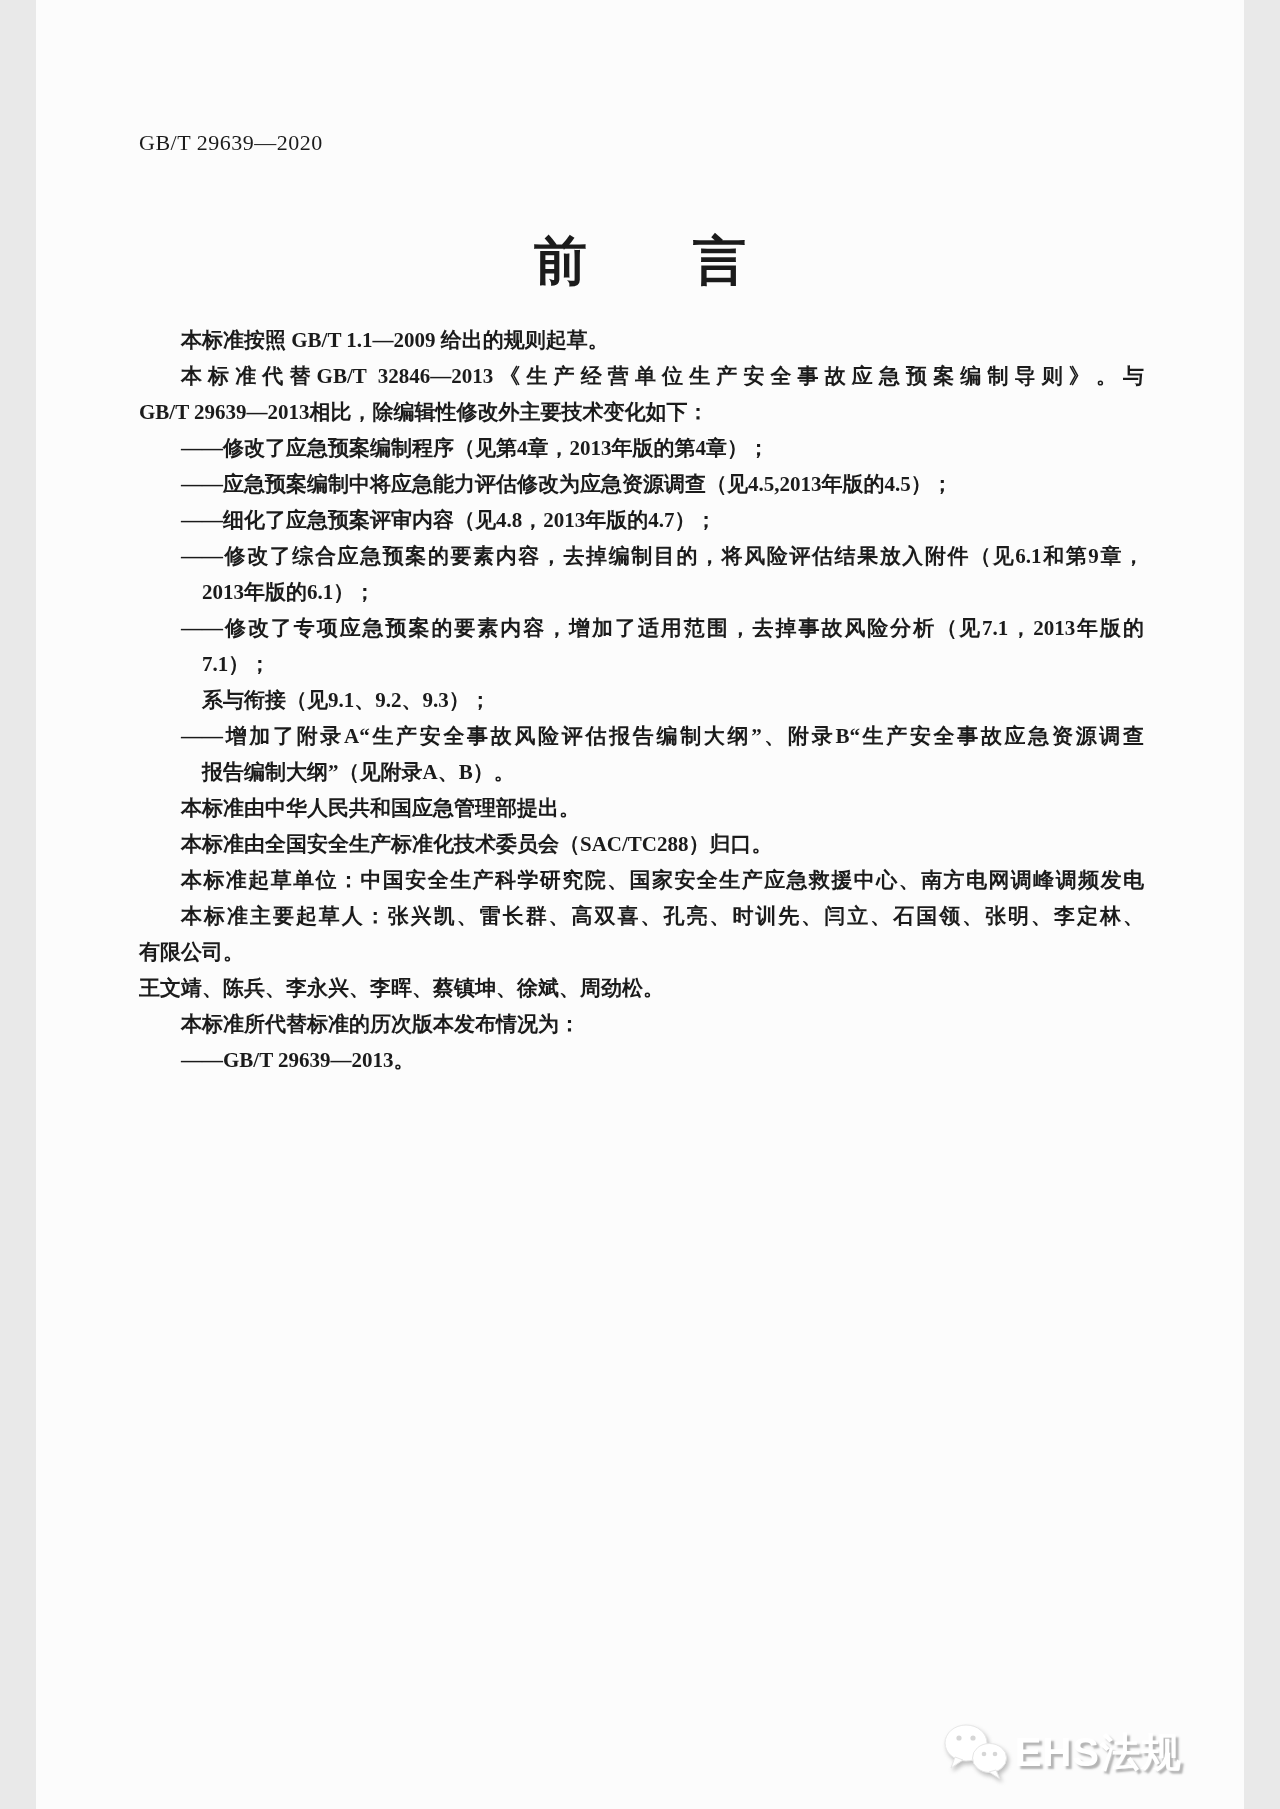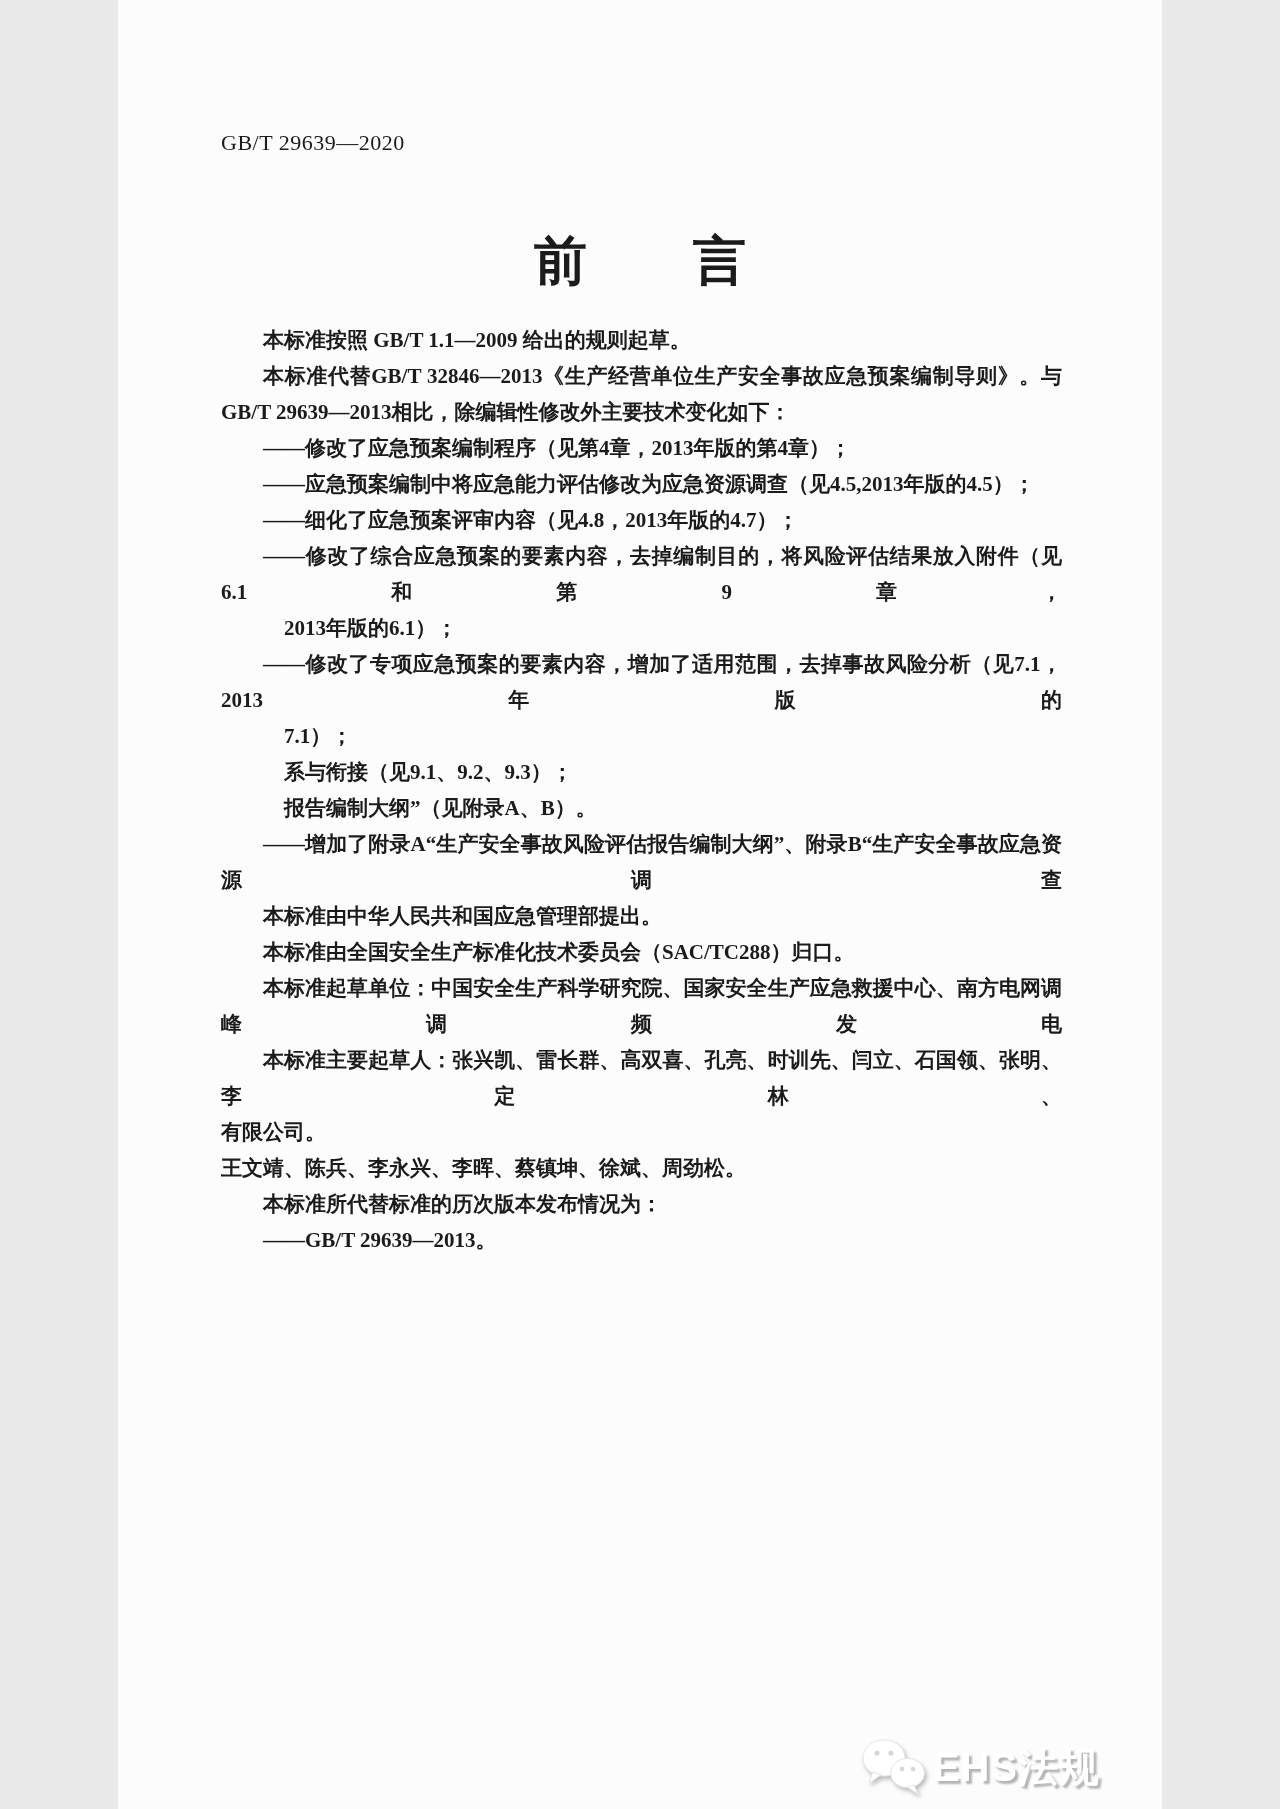--- a/index.html
+++ b/index.html
@@ -1,18 +1,18 @@
 <!DOCTYPE html>
 <html><head>
 <meta charset="utf-8">
 <style>
   html,body{margin:0;padding:0;background:#e9e9e9;}
   .canvas{
     position:relative;
-    width:1044px;height:1809px;
+    width:1208px;height:1809px;
     margin:0 auto;
     background:#fcfcfc;
     overflow:hidden;
     font-family:"Liberation Serif","DejaVu Serif",serif;
     color:#1b1b1b;
   }
   .doc-code{
     position:absolute;left:103px;top:130px;
     font-size:22px;letter-spacing:.5px;
   }
@@ -30,21 +30,20 @@
     white-space:normal;
     font-weight:bold;
   }
   .first{text-indent:2em;}
   .cont{padding-left:3em;}
   .stretch{text-align-last:justify;}
   .watermark{
     position:absolute;right:62px;top:1722px;
     display:flex;align-items:center;gap:6px;
     user-select:none;
-    margin-top:15px;
   }
   .wm-icon{
     width:66px;height:60px;
     filter:drop-shadow(2px 3px 2px rgba(110,110,110,0.45));
   }
   .wm-label{
     font-family:"Liberation Sans","DejaVu Sans",sans-serif;
     font-size:40px;font-weight:bold;
     color:#ffffff;
     text-shadow:3px 3px 2px rgba(110,110,110,0.5);
@@ -65,22 +64,22 @@
     <div class="ln first stretch">本标准代替GB/T 32846—2013《生产经营单位生产安全事故应急预案编制导则》。与</div>
     <div class="ln">GB/T 29639—2013相比，除编辑性修改外主要技术变化如下：</div>
     <div class="ln first">——修改了应急预案编制程序（见第4章，2013年版的第4章）；</div>
     <div class="ln first">——应急预案编制中将应急能力评估修改为应急资源调查（见4.5,2013年版的4.5）；</div>
     <div class="ln first">——细化了应急预案评审内容（见4.8，2013年版的4.7）；</div>
     <div class="ln first stretch">——修改了综合应急预案的要素内容，去掉编制目的，将风险评估结果放入附件（见6.1和第9章，</div>
     <div class="ln cont">2013年版的6.1）；</div>
     <div class="ln first stretch">——修改了专项应急预案的要素内容，增加了适用范围，去掉事故风险分析（见7.1，2013年版的</div>
     <div class="ln cont">7.1）；</div>
     <div class="ln cont">系与衔接（见9.1、9.2、9.3）；</div>
+    <div class="ln first stretch">——增加了附录A“生产安全事故风险评估报告编制大纲”、附录B“生产安全事故应急资源调查</div>
     <div class="ln cont">报告编制大纲”（见附录A、B）。</div>
-    <div class="ln first stretch">——增加了附录A“生产安全事故风险评估报告编制大纲”、附录B“生产安全事故应急资源调查</div>
     <div class="ln first">本标准由中华人民共和国应急管理部提出。</div>
     <div class="ln first">本标准由全国安全生产标准化技术委员会（SAC/TC288）归口。</div>
     <div class="ln first stretch">本标准起草单位：中国安全生产科学研究院、国家安全生产应急救援中心、南方电网调峰调频发电</div>
     <div class="ln first stretch">本标准主要起草人：张兴凯、雷长群、高双喜、孔亮、时训先、闫立、石国领、张明、李定林、</div>
     <div class="ln">有限公司。</div>
     <div class="ln">王文靖、陈兵、李永兴、李晖、蔡镇坤、徐斌、周劲松。</div>
     <div class="ln first">本标准所代替标准的历次版本发布情况为：</div>
     <div class="ln first">——GB/T 29639—2013。</div>
   </div>
 

